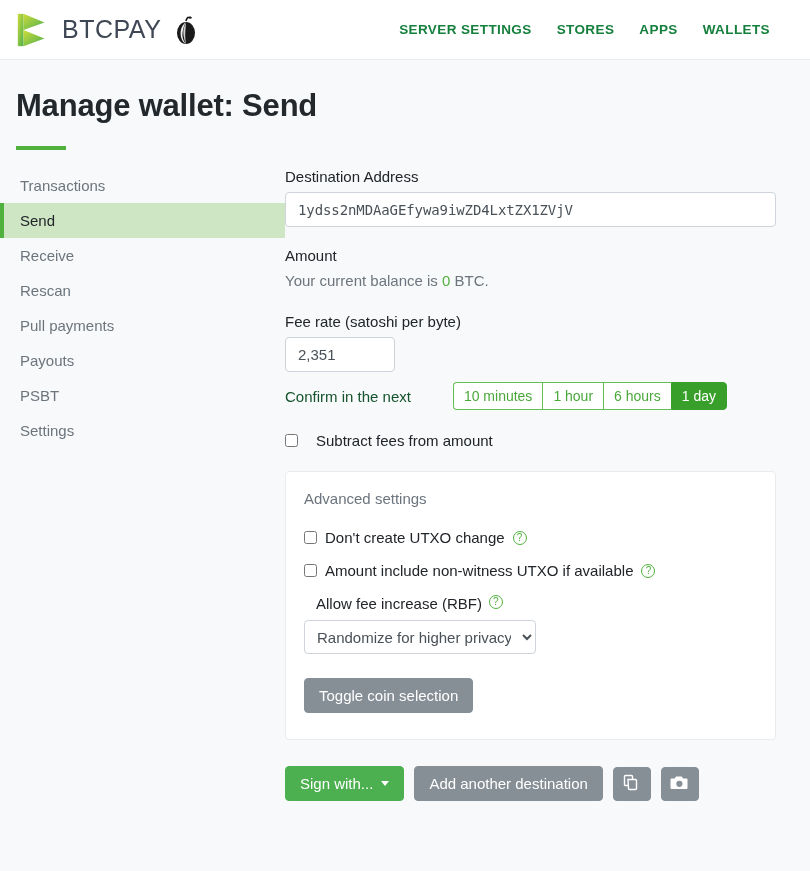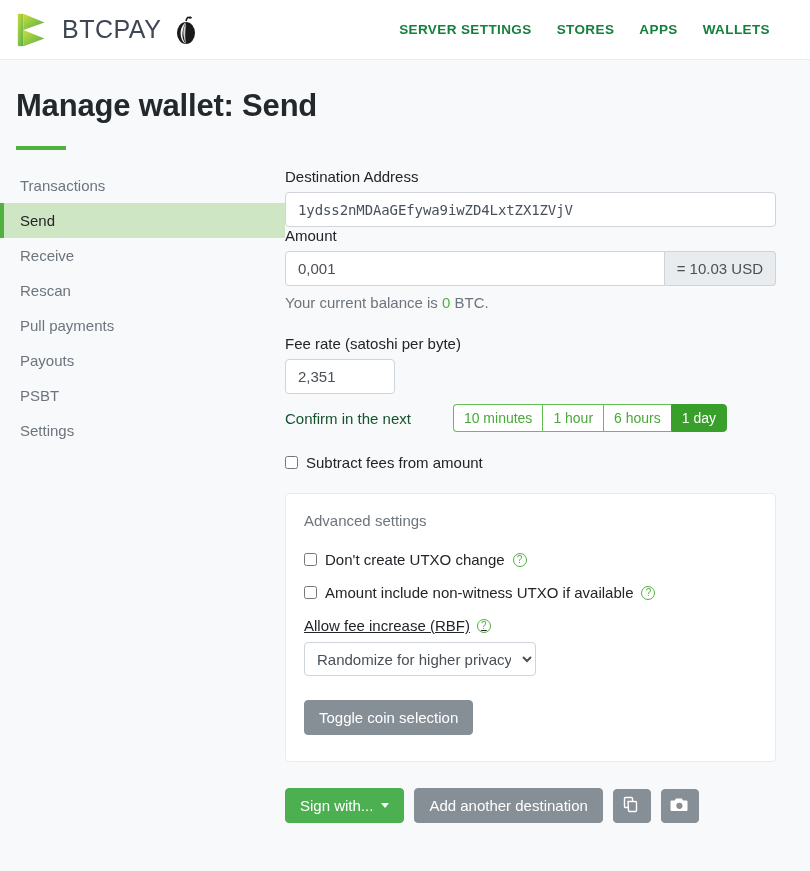--- a/index.html
+++ b/index.html
@@ -100,21 +100,21 @@
     font-size: 15px;
     color: #495057;
     font-family: "Liberation Sans", sans-serif;
     outline: none;
   }
   .form-control.mono {
     font-family: "DejaVu Sans Mono", monospace;
     font-size: 14px;
     letter-spacing: -0.1px;
   }
-  .mb-block { }
+  .mb-block { margin-bottom: 20px; }
 
   .input-group { display: flex; }
   .input-group .form-control {
     border-top-right-radius: 0;
     border-bottom-right-radius: 0;
   }
   .input-addon {
     height: 35px;
     display: flex;
     align-items: center;
@@ -159,21 +159,21 @@
     line-height: 18px;
     font-family: "Liberation Sans", sans-serif;
   }
   .btn-opt:first-child { border-radius: 4px 0 0 4px; margin-left: 32px; }
   .btn-opt:last-child { border-right-width: 1px; border-radius: 0 4px 4px 0; }
   .btn-opt.active { background: #38a02a; border-color: #38a02a; color: #fff; }
 
   .check-row {
     display: flex;
     align-items: center;
-    gap: 8px;
+    gap: 18px;
     margin-top: 22px;
   }
   .check-row input[type=checkbox] {
     width: 13px; height: 13px; margin: 0; cursor: pointer;
   }
   .check-row label { font-size: 15px; color: #212529; cursor: pointer; }
 
   
   .adv-card {
     background: #ffffff;
@@ -201,24 +201,23 @@
     justify-content: center;
     width: 14px; height: 14px;
     border: 1px solid #51b13e;
     border-radius: 50%;
     color: #51b13e;
     font-size: 10px;
     line-height: 1;
     cursor: pointer;
   }
   .rbf-label {
-    display: flex; align-items: center; gap: 7px;
+    display: flex; gap: 7px;
     font-size: 15px; color: #212529;
-    margin: 16px 0 8px 0;
-    text-decoration: underline;
+    margin: 16px 0 8px 12px;
   }
   .select-ctl {
     width: 232px;
     height: 34px;
     border: 1px solid #ced4da;
     border-radius: 4px;
     background: #fff;
     font-size: 15px;
     color: #495057;
     padding: 0 8px;
@@ -340,24 +339,20 @@
 
   <div class="content">
 
     <div class="mb-block">
       <label class="field-label">Destination Address</label>
       <input class="form-control mono" type="text" value="1ydss2nMDAaGEfywa9iwZD4LxtZX1ZVjV" style="">
     </div>
 
     <div>
       <label class="field-label">Amount</label>
-      <div class="input-group">
-        <input class="form-control" type="text" value="0,001" style="">
-        <span class="input-addon">= 10.03 USD</span>
-      </div>
       <div class="help-text">
         <span>Your current balance is</span>
         <span class="bal">0</span>
         <span>BTC.</span>
       </div>
     </div>
 
     <div style="margin-top:24px">
       <label class="field-label">Fee rate (satoshi per byte)</label>
       <input class="form-control fee-input" type="text" value="2,351" style="">

